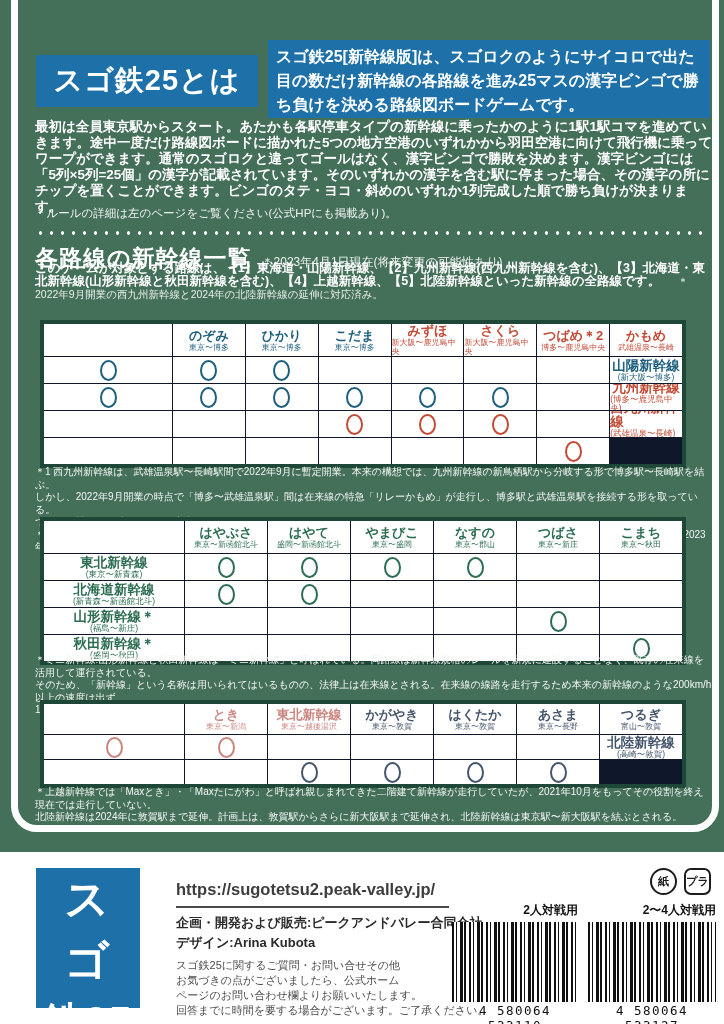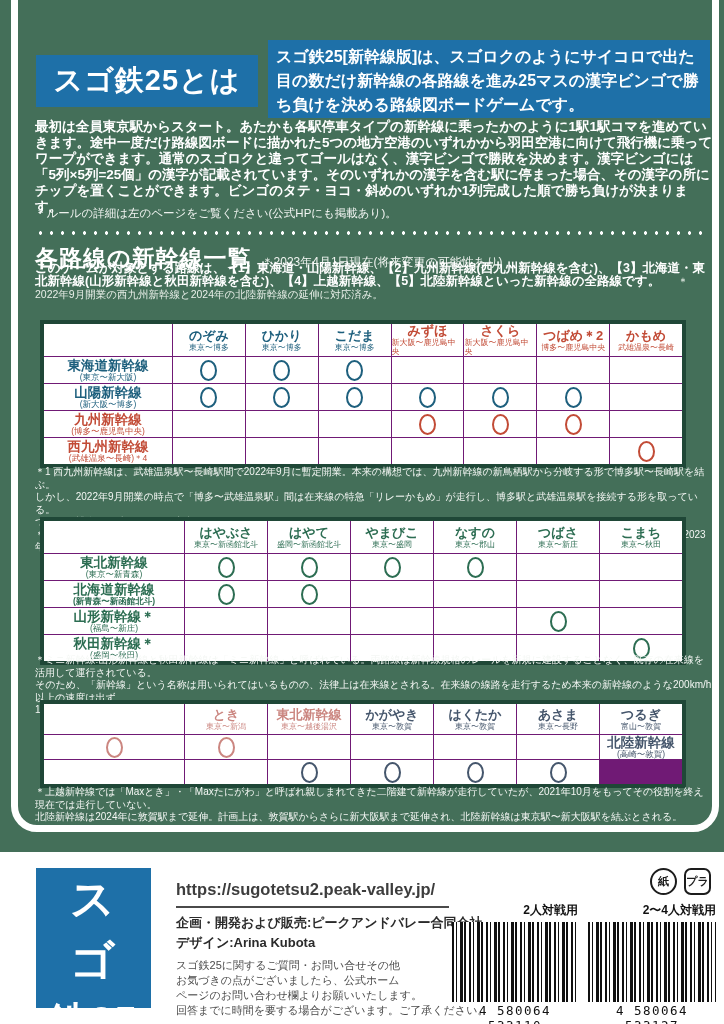--- a/index.html
+++ b/index.html
@@ -30,37 +30,37 @@
   .sec-head { position:absolute; left:35px; top:243px; width:676px; display:flex; align-items:flex-end; gap:10px; }
   .sec-title { color:#fff; font-size:23px; font-weight:bold; letter-spacing:1px; }
   .sec-note  { color:#f0f4f0; font-size:12px; padding-bottom:3px; }
 
   .sec-intro { position:absolute; left:35px; top:262px; width:676px; color:#fff;
                font-size:12.5px; font-weight:bold; line-height:13px; }
   .sec-intro-note { font-size:10.5px; font-weight:normal; color:#e8efe8; margin-left:14px; }
 
   
   .rail-table { position:absolute; left:40px; width:646px; display:grid; gap:1px;
-                background:#701a75; border:4px solid #1f4737;
+                background:#0f172a; border:4px solid #1f4737;
                 grid-template-rows:32px; grid-auto-rows:26px; }
   .t0 { top:320px; } .t1 { top:517px; } .t2 { top:700px; grid-template-rows:30px; grid-auto-rows:24px; }
   .cell { background:#ffffff; display:flex; flex-direction:column; align-items:center; justify-content:center; overflow:hidden; }
   .cell .tname { font-size:13px; font-weight:bold; line-height:14px; }
   .cell .troute { font-size:8px; line-height:9px; }
   .rowlab .tname { font-size:13.5px; }
   .rowlab .troute { font-size:8.5px; }
   .circle { display:block; width:17px; height:21px; border:2px solid; border-radius:50%; }
 
   .footnote { position:absolute; left:35px; width:678px; color:#f4f7f4;
               font-size:10px; line-height:12.5px; white-space:pre-line; }
   .fn1 { top:466px; } .fn2 { top:654px; } .fn3 { top:786px; }
 
   
   .footer { position:absolute; left:0; top:852px; width:724px; height:172px; background:#ffffff; }
-  .logo-box { position:absolute; left:36px; top:16px; width:115px; height:140px; background:#1e70a8;
+  .logo-box { position:absolute; left:36px; top:16px; width:104px; height:140px; background:#1e70a8;
               color:#fff; font-weight:bold; text-align:center; }
   .logo-l1 { font-size:44px; line-height:62px; letter-spacing:24px; padding-left:22px; }
   .logo-l2 { font-size:40px; line-height:58px; letter-spacing:2px; }
 
   .url { position:absolute; left:176px; top:28px; font-size:16.5px; font-weight:bold; color:#3d3d3d;
          border-bottom:2px solid #4a4a4a; padding-bottom:7px; padding-right:14px; }
   .company { position:absolute; left:176px; top:62px; font-size:13px; font-weight:bold; color:#2b2b2b; }
   .design  { position:absolute; left:176px; top:82px; font-size:13px; font-weight:bold; color:#2b2b2b; }
   .contact { position:absolute; left:176px; top:106px; font-size:11px; line-height:15px; color:#4c4c4c; white-space:pre-line; }
 
@@ -134,24 +134,20 @@
           <span class="troute" style="color: rgb(194, 75, 54);">新大阪〜鹿児島中央</span>
         </div>
         <div class="cell head">
           <span class="tname" style="color: rgb(194, 75, 54);">つばめ＊2</span>
           <span class="troute" style="color: rgb(194, 75, 54);">博多〜鹿児島中央</span>
         </div>
         <div class="cell head">
           <span class="tname" style="color: rgb(194, 75, 54);">かもめ</span>
           <span class="troute" style="color: rgb(194, 75, 54);">武雄温泉〜長崎</span>
         </div>
-        <div class="cell rowlab">
-          <span class="tname" style="color: rgb(29, 95, 125);">東海道新幹線</span>
-          <span class="troute" style="color: rgb(29, 95, 125);">(東京〜新大阪)</span>
-        </div>
         <div class="cell mark">
           <span class="circle" style="border-color: rgb(29, 95, 125);"></span>
         </div>
         <div class="cell mark">
           <span class="circle" style="border-color: rgb(29, 95, 125);"></span>
         </div>
         <div class="cell mark">
           <span class="circle" style="border-color: rgb(29, 95, 125);"></span>
         </div>
         <div class="cell mark"></div>
@@ -256,21 +252,21 @@
         <div class="cell mark">
           <span class="circle" style="border-color: rgb(44, 109, 82);"></span>
         </div>
         <div class="cell mark">
           <span class="circle" style="border-color: rgb(44, 109, 82);"></span>
         </div>
         <div class="cell mark"></div>
         <div class="cell mark"></div>
         <div class="cell rowlab">
           <span class="tname" style="color: rgb(44, 109, 82);">北海道新幹線</span>
-          <span class="troute" style="color: rgb(44, 109, 82); font-weight: bold;">(新青森〜新函館北斗)</span>
+          <span class="troute" style="color: rgb(44, 109, 82);">(新青森〜新函館北斗)</span>
         </div>
         <div class="cell mark">
           <span class="circle" style="border-color: rgb(44, 109, 82);"></span>
         </div>
         <div class="cell mark">
           <span class="circle" style="border-color: rgb(44, 109, 82);"></span>
         </div>
         <div class="cell mark"></div>
         <div class="cell mark"></div>
         <div class="cell mark"></div>

